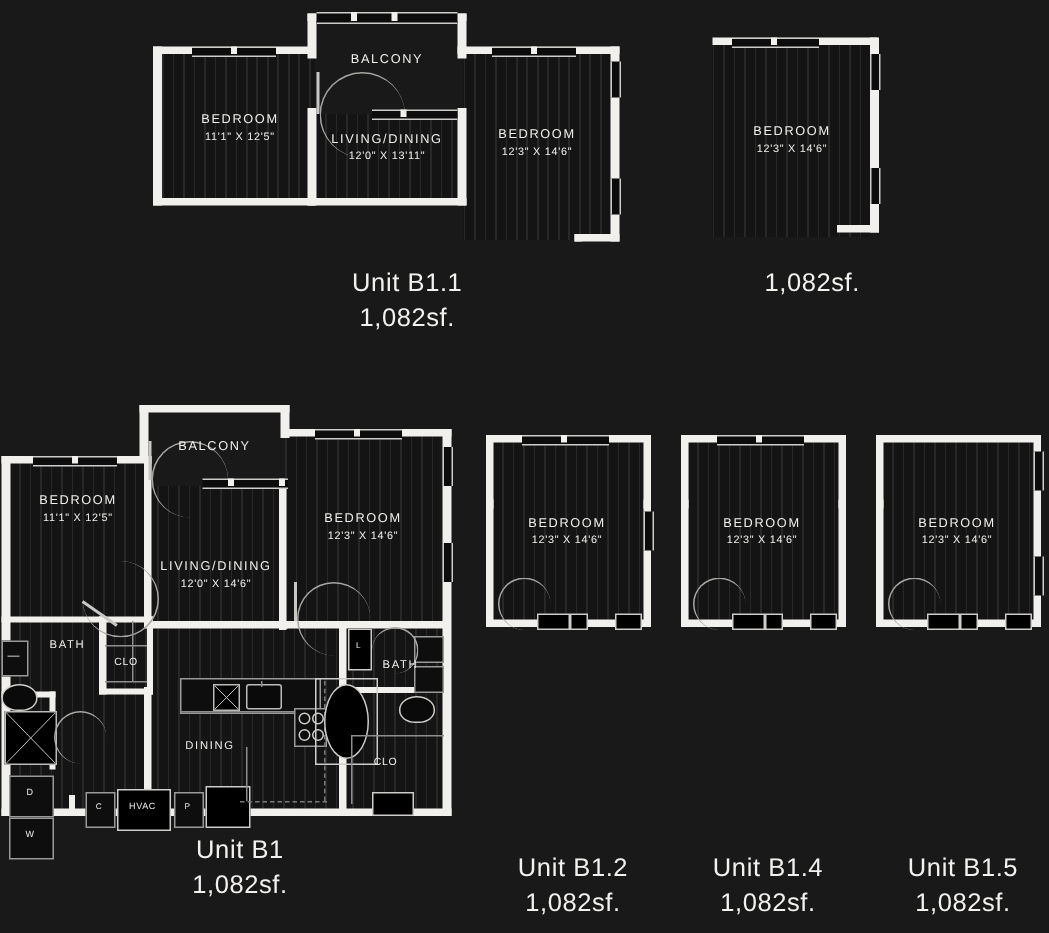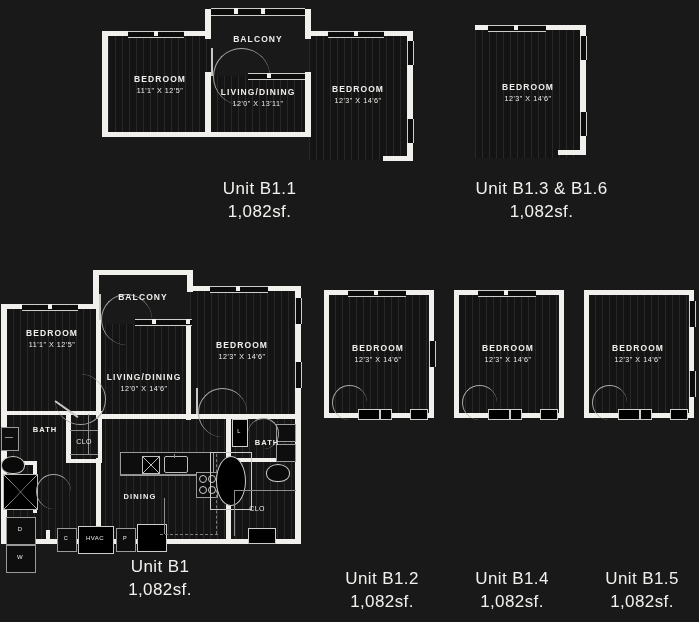--- a/index.html
+++ b/index.html
@@ -34,21 +34,21 @@
   .thin{position:absolute;background:#8e8e8e;}
   .label{
     position:absolute;
     text-align:center;
     letter-spacing:0.8px;
     color:#f0eeea;
     line-height:1.25;
     white-space:nowrap;
     pointer-events:none;
   }
-  .rname{font-size:8.5px;font-weight:700;letter-spacing:1.1px;}
+  .rname{font-size:8.5px;font-weight:400;letter-spacing:1.1px;}
   .rdim{font-size:7.2px;letter-spacing:0.5px;}
   .tiny{font-size:6px;letter-spacing:0.4px;color:#efedea;}
   .unit-caption{
     position:absolute;text-align:center;color:#f3f1ee;
     font-size:17px;font-weight:300;letter-spacing:0.4px;line-height:1.35;
   }
   .unit-caption .sf{display:block;}
 
   
   .swing{position:absolute;border:1px solid #a9a7a3;border-radius:50%;}
@@ -120,40 +120,39 @@
 
     <div class="label rname" style="left:112px;top:30px;width:96px;">BALCONY</div>
 
     <div class="label rname" style="left:106px;top:83px;width:108px;">LIVING/DINING</div>
     <div class="label rdim" style="left:106px;top:95px;width:108px;">12'0" X 13'11"</div>
 
     <div class="label rname" style="left:210px;top:80px;width:100px;">BEDROOM</div>
     <div class="label rdim" style="left:210px;top:92px;width:100px;">12'3" X 14'6"</div>
   </div>
 
-  <div class="unit-caption" style="left:177px;top:178px;width:165px;">
+  <div class="unit-caption" style="left:189px;top:178px;width:165px;">
     <span>Unit B1.1</span>
     <span class="sf">1,082sf.</span>
   </div>
 
   <div class="plan" style="left:470px;top:20px;width:140px;height:145px;">
     <div class="floor" style="left:5px;top:8px;width:105px;height:130px;"></div>
     <div class="wall" style="left:5px;top:5px;width:110px;height:5px;"></div>
     <div class="wall" style="left:110px;top:5px;width:6px;height:130px;"></div>
     <div class="wall" style="left:88px;top:130px;width:28px;height:5px;"></div>
     <div class="win" style="left:18px;top:5px;width:58px;height:5px;"></div>
     <div class="wall" style="left:44px;top:5px;width:4px;height:5px;"></div>
     <div class="winv" style="left:110px;top:16px;width:5px;height:24px;"></div>
     <div class="winv" style="left:110px;top:92px;width:5px;height:24px;"></div>
     <div class="label rname" style="left:6px;top:62px;width:104px;">BEDROOM</div>
     <div class="label rdim" style="left:6px;top:74px;width:104px;">12'3" X 14'6"</div>
   </div>
 
   <div class="unit-caption" style="left:434px;top:178px;width:215px;">
-    <span>Unit B1.3 &amp; B1.6</span>
     <span class="sf">1,082sf.</span>
   </div>
 
   <div class="plan" style="left:0px;top:262px;width:320px;height:300px;">
 
     <div class="floor" style="left:6px;top:46px;width:95px;height:100px;"></div>
     <div class="wdark" style="left:98px;top:14px;width:90px;height:48px;"></div>
     <div class="floor" style="left:98px;top:62px;width:92px;height:95px;"></div>
     <div class="floor" style="left:190px;top:28px;width:103px;height:128px;"></div>
     <div class="floor" style="left:6px;top:146px;width:95px;height:132px;"></div>

